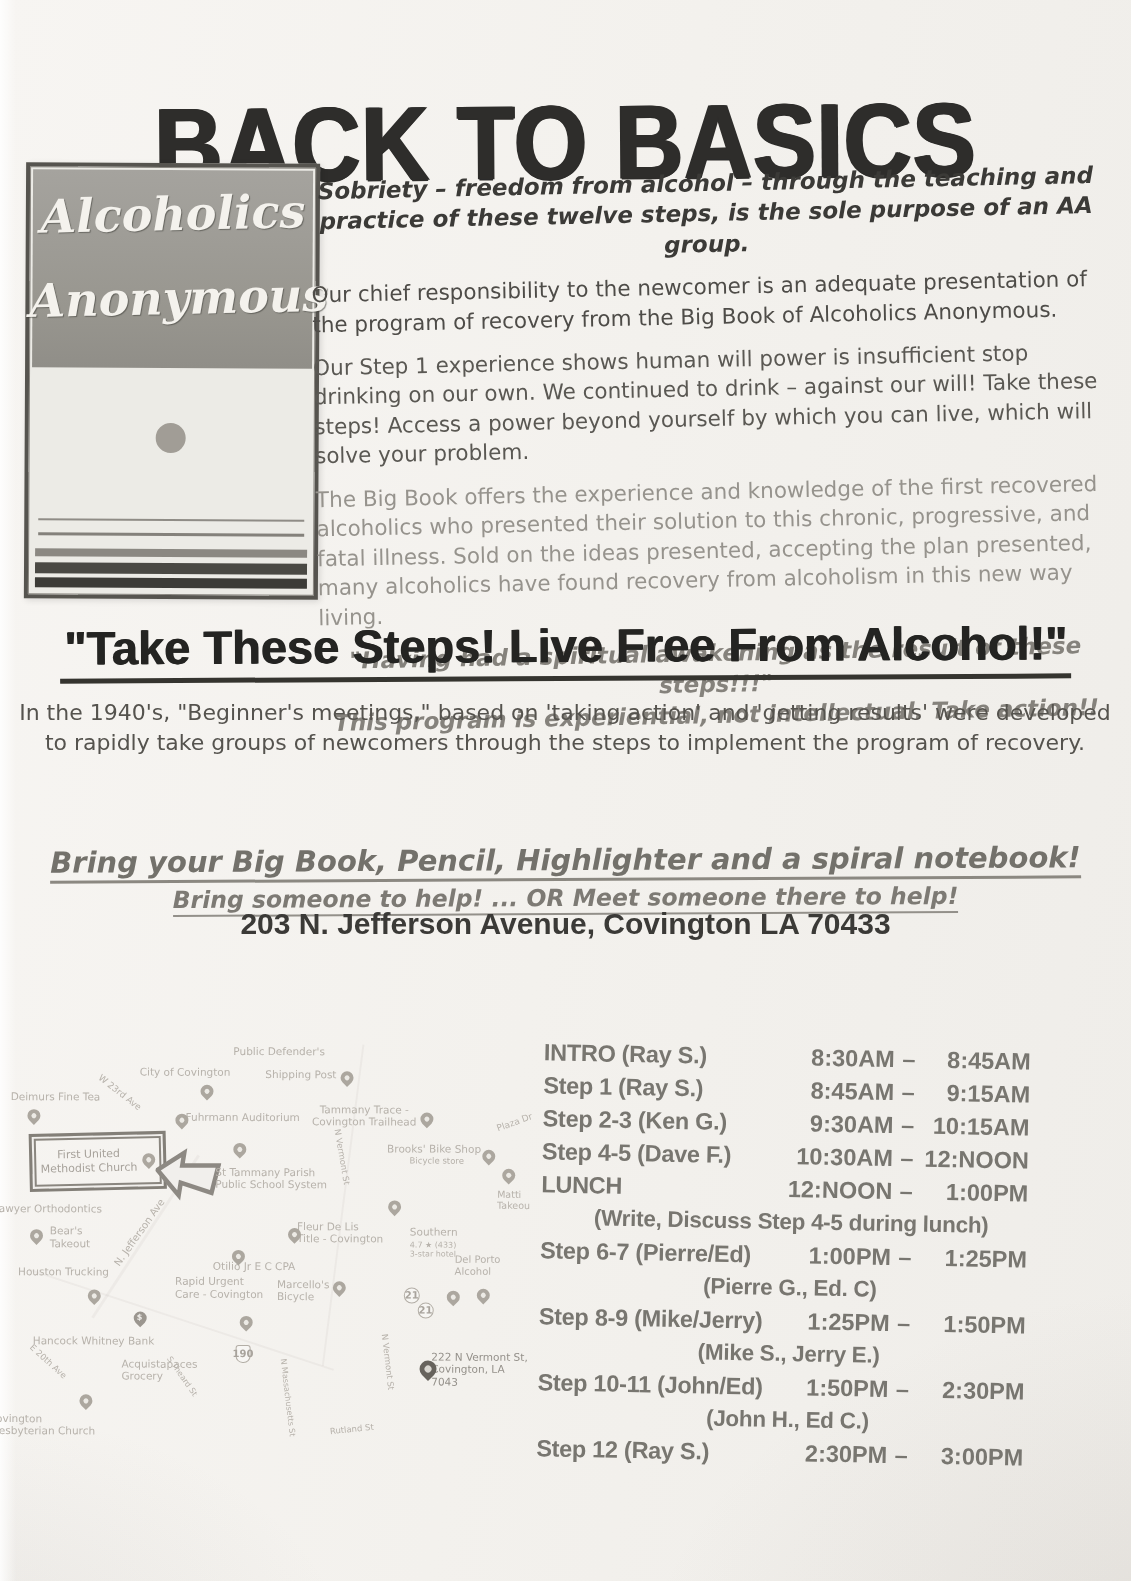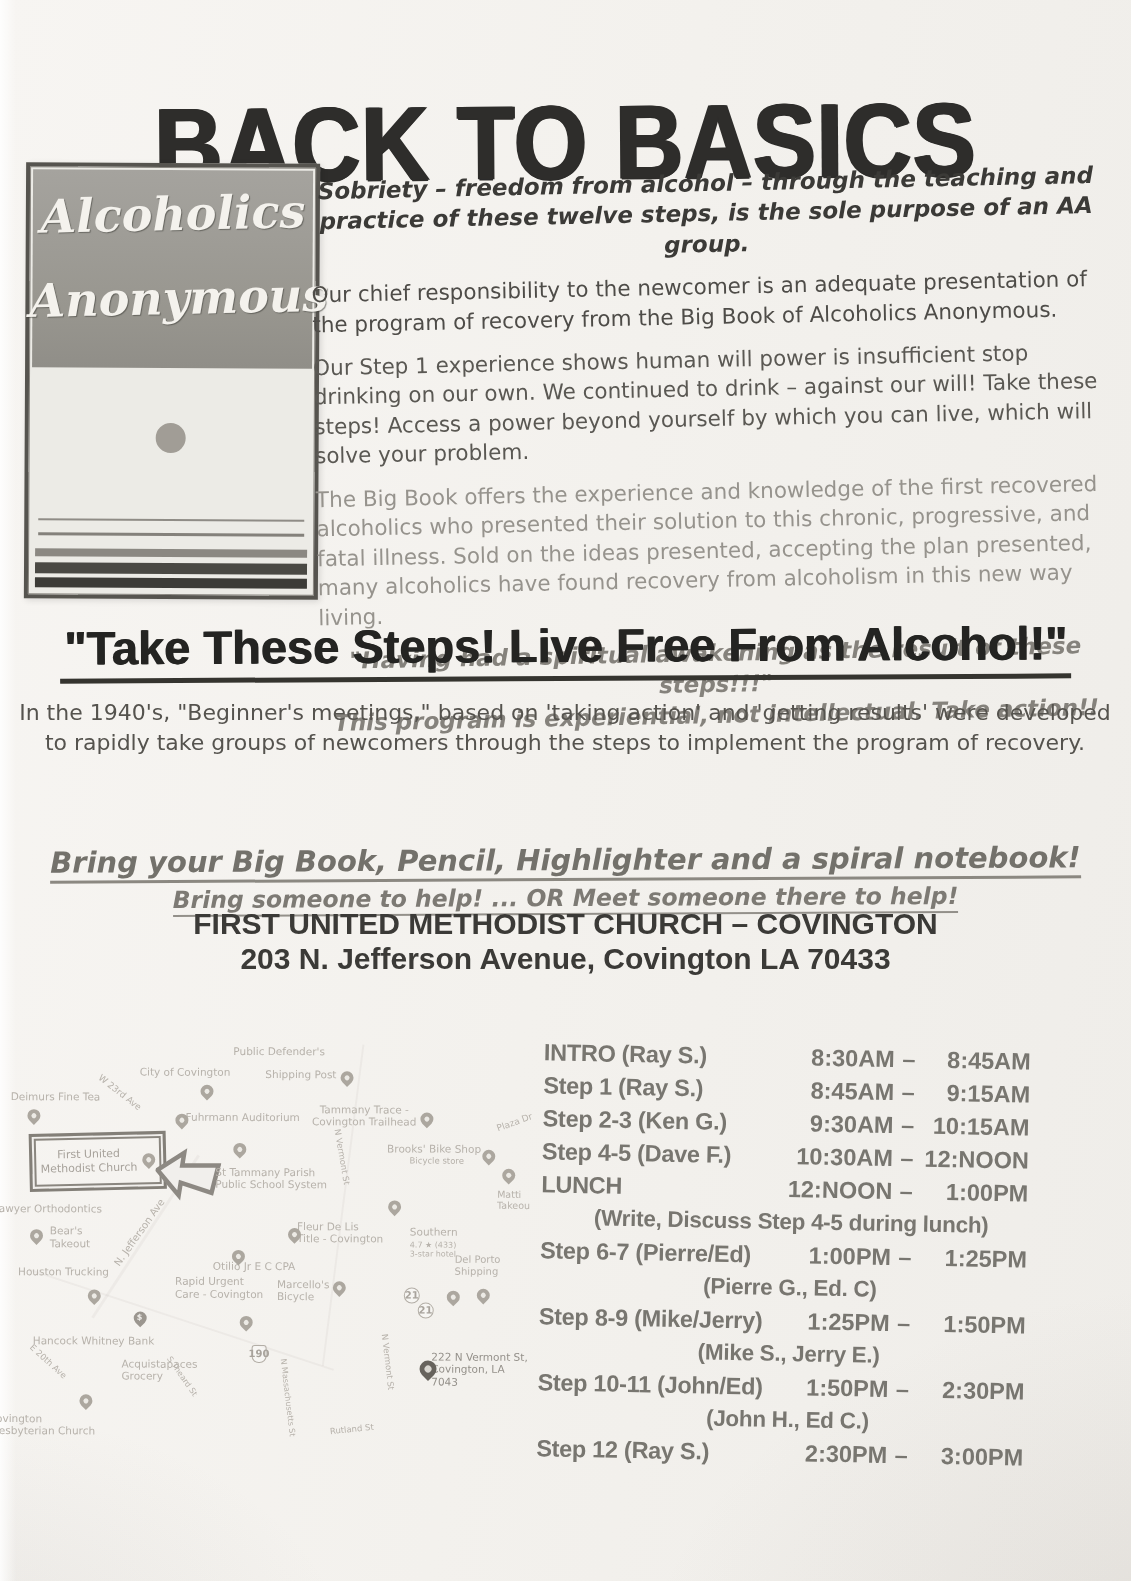--- a/index.html
+++ b/index.html
@@ -75,21 +75,21 @@
   .map-label{position:absolute;color:#b7b2ab;font-size:10.5px;line-height:1.18;white-space:pre-line;transform-origin:0 0;}
   .map-label.dk{color:#94908a;}
   .pin{position:absolute;width:13px;height:13px;background:#aca79f;border-radius:50% 50% 50% 0;transform:rotate(-45deg);}
   .pin::after{content:'';position:absolute;left:4px;top:4px;width:5px;height:5px;border-radius:50%;background:#eceae5;}
   .pin.dark{width:17px;height:17px;background:#67635d;}
   .pin.dark::after{left:5px;top:5px;width:7px;height:7px;background:#d9d6d0;}
   .pin.dollar{background:#9b968f;}
   .pin.dollar::after{display:none;}
   .pin .pt{position:absolute;left:0;top:1px;width:100%;text-align:center;transform:rotate(45deg);color:#f1efec;font-size:8px;font-weight:700;}
   .badge{position:absolute;width:14px;height:14px;border:1px solid #b3aea6;border-radius:50%;color:#a8a39c;font-size:10px;font-weight:700;display:flex;align-items:center;justify-content:center;background:rgba(255,255,255,.3);}
-  .badge.shield{border-radius:3px 3px 7px 7px;width:13px;height:16px;margin-left:16px;}
+  .badge.shield{border-radius:3px 3px 7px 7px;width:13px;height:16px;}
   .church-box{position:absolute;left:5.5%;top:24.2%;width:24.5%;height:12.8%;
     border:3px solid #837f78;box-shadow:inset 0 0 0 2px #f1efec, inset 0 0 0 4px #8a867f;
     transform:rotate(-1.5deg);display:flex;align-items:center;justify-content:center;gap:5px;}
   .church-text{color:#a7a29b;font-size:11px;text-align:center;line-height:1.25;}
   .church-box .pin{position:relative;flex:0 0 auto;}
   .map-arrow{position:absolute;left:29%;top:27.5%;width:64px;height:58px;transform:rotate(9deg);}
 
   
   .schedule{position:absolute;left:540px;top:1044px;width:487px;transform:rotate(1.1deg);
     font-family:"Liberation Sans",sans-serif;font-weight:700;color:#787670;}
@@ -132,21 +132,20 @@
 
   <h2 class="headline">
     <span>"Take These Steps! Live Free From Alcohol!"</span>
   </h2>
 
   <p class="bp1">In the 1940's, "Beginner's meetings," based on 'taking action' and 'getting results' were developed to rapidly take groups of newcomers through the steps to implement the program of recovery.</p>
   <p class="bring1"><span>Bring your Big Book, Pencil, Highlighter and a spiral notebook!</span></p>
   <p class="bring2"><span>Bring someone to help!  ...  OR Meet someone there to help!</span></p>
 
   <div class="venue">
-    <div>FIRST UNITED METHODIST CHURCH – COVINGTON</div>
     <div>203 N. Jefferson Avenue, Covington LA 70433</div>
   </div>
 
   <div class="map">
     <div class="road road1"></div>
     <div class="road road2"></div>
     <div class="road road3"></div>
 
     <div class="church-box">
       <div class="church-text">
@@ -181,21 +180,21 @@
 Title - Covington</span>
       <span class="map-label" style="left: 39.8%; top: 55.5%;">Otilio Jr E C CPA</span>
       <span class="map-label" style="left: 41%; top: 59.3%; transform: translateX(-50%); transform-origin: 50% 0px;">Rapid Urgent
 Care - Covington</span>
       <span class="map-label" style="left: 51.8%; top: 60%;">Marcello's
 Bicycle</span>
       <span class="map-label" style="left: 76.6%; top: 46.9%;">Southern</span>
       <span class="map-label" style="left: 76.6%; top: 50.6%; font-size: 8px;">4.7 ★ (433)
 3-star hotel</span>
       <span class="map-label" style="left: 85%; top: 53.8%; font-size: 10px;">Del Porto
-Shipping</span>
+Alcohol</span>
       <span class="map-label" style="left: 92.9%; top: 37.8%; font-size: 9.5px;">Matti
 Takeou</span>
       <span class="map-label" style="left: 6.2%; top: 74.1%;">Hancock Whitney Bank</span>
       <span class="map-label" style="left: 6.5%; top: 76%; font-size: 8.5px; transform: rotate(42deg);">E 20th Ave</span>
       <span class="map-label" style="left: 22.8%; top: 79.7%;">Acquistapaces
 Grocery</span>
       <span class="map-label" style="left: 32.3%; top: 79%; font-size: 8px; transform: rotate(55deg);">S Theard St</span>
       <span class="map-label" style="left: 53.8%; top: 79.7%; font-size: 8px; transform: rotate(83deg);">N Massachusetts St</span>
       <span class="map-label" style="left: -2%; top: 93.3%;">Covington
 Presbyterian Church</span>

